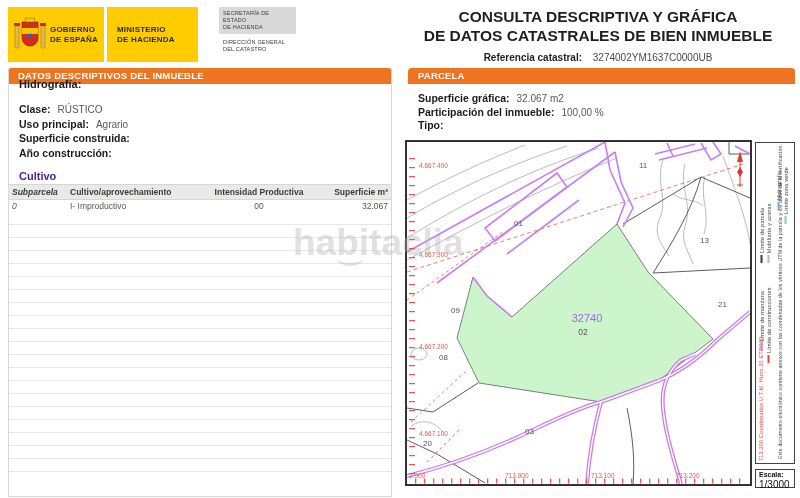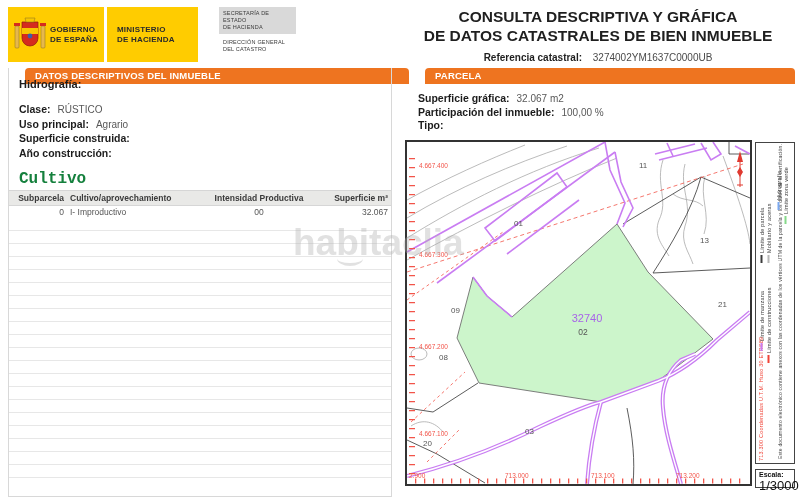--- a/index.html
+++ b/index.html
@@ -14,54 +14,54 @@
   .dir-box{left:219px;top:37px;width:77px;height:22px;padding:2px 4px;box-sizing:border-box;}
   .mini-text{font-size:5.5px;color:#3a3a3a;line-height:1.25;letter-spacing:.2px;}
   .title-wrap{left:402px;top:8px;width:392px;text-align:center;}
   .title-line{font-size:15.5px;font-weight:bold;color:#1f1f1f;line-height:1.22;}
   .ref-line{margin-top:6px;font-size:10px;color:#333;}
   .ref-line .lbl{font-weight:bold;color:#1f1f1f;}
   .ref-line .val{margin-left:8px;color:#4a4a4a;}
   
   .panel-left{left:8px;top:68px;width:384px;height:429px;border:1px solid #d8d8d8;border-top:none;box-sizing:border-box;}
   .orange-bar{height:16px;background:#ee7420;border-radius:4px 4px 0 0;color:#fff;font-weight:bold;
-    font-size:9.5px;line-height:16px;padding-left:10px;letter-spacing:.2px;margin-left:17px;}
+    font-size:9.5px;line-height:16px;padding-left:10px;letter-spacing:.2px;}
   .bar-right{position:absolute;left:408px;top:68px;width:387px;}
   .lp-content{padding:10px 10px 0 10px;}
   .sec-label{font-size:11px;font-weight:bold;color:#1c1c1c;margin-bottom:4px;}
   .addr{font-size:10px;color:#585858;line-height:1.4;}
   .fields{margin-top:12px;}
   .field{font-size:10.5px;line-height:1.35;}
   .field .lbl{font-weight:bold;color:#1c1c1c;}
   .field .val{color:#585858;font-size:10px;margin-left:4px;}
-  .cultivo-title{font-size:16px;font-weight:bold;color:#15803d;margin-top:10px;margin-bottom:2px;padding-left:10px;font-family:Liberation Mono, monospace;}
+  .cultivo-title{font-size:11px;font-weight:bold;color:#4c1d95;margin-top:10px;margin-bottom:2px;padding-left:10px;}
   table.cultivo{width:100%;border-collapse:collapse;table-layout:fixed;}
   table.cultivo th{background:#e9e9e7;font-size:8.5px;color:#3a3a3a;padding:2px 3px;border-top:1px solid #d6d6d6;border-bottom:1px solid #d6d6d6;}
   table.cultivo td{font-size:8.5px;color:#555;padding:1px 3px;height:8px;}
   table.cultivo tr.empty td{border-bottom:1px solid #e7e7e7;height:9px;}
-  .c1{width:52px;text-align:right;}
+  .c1{width:52px;text-align:left;font-style:italic;}
   .c2{text-align:left;}
   .c3{width:110px;text-align:center;}
   .c4{width:68px;text-align:right;}
   .rp-fields{padding:8px 0 0 10px;}
   .rp-fields .field{line-height:1.3;}
   
   .map-wrap{left:405px;top:140px;width:390px;height:347px;}
   .map-area{position:absolute;left:0;top:0;width:347px;height:346px;border:2px solid #333;box-sizing:border-box;background:#fff;}
   .map-area svg{width:100%;height:100%;display:block;}
   .legend-strip{position:absolute;left:350px;top:2px;width:40px;height:322px;border:1px solid #444;box-sizing:border-box;background:#fff;}
   .vtext{position:absolute;writing-mode:vertical-rl;transform:rotate(180deg);font-size:5.5px;color:#3a3a3a;
     letter-spacing:.2px;white-space:nowrap;line-height:1;}
   .vtext .sw{display:inline-block;width:2px;height:8px;margin:2px 0;}
   .vred{color:#f04438;font-size:5.5px;}
   .vsmall{font-size:5px;color:#444;}
   .escala-box{position:absolute;left:350px;top:329px;width:40px;height:19px;border:1px solid #444;box-sizing:border-box;
     padding:1px 3px;background:#fff;}
   .escala-box .l1{font-size:7px;font-weight:bold;color:#111;line-height:1.1;}
-  .escala-box .l2{font-size:13px;color:#111;line-height:1.1;}
+  .escala-box .l2{font-size:10px;color:#111;line-height:1.1;}
   
   .watermark{left:293px;top:222px;font-size:37px;font-weight:bold;color:rgba(175,175,175,.38);
     letter-spacing:0px;z-index:6;pointer-events:none;}
   .wm-smile{left:337px;top:251px;width:26px;height:12px;border:3px solid rgba(175,175,175,.38);
     border-top:none;border-left:none;border-right:none;border-radius:50%;z-index:6;pointer-events:none;}
 </style>
 </head>
 <body>
 
 <div class="gov-block gov-a">

